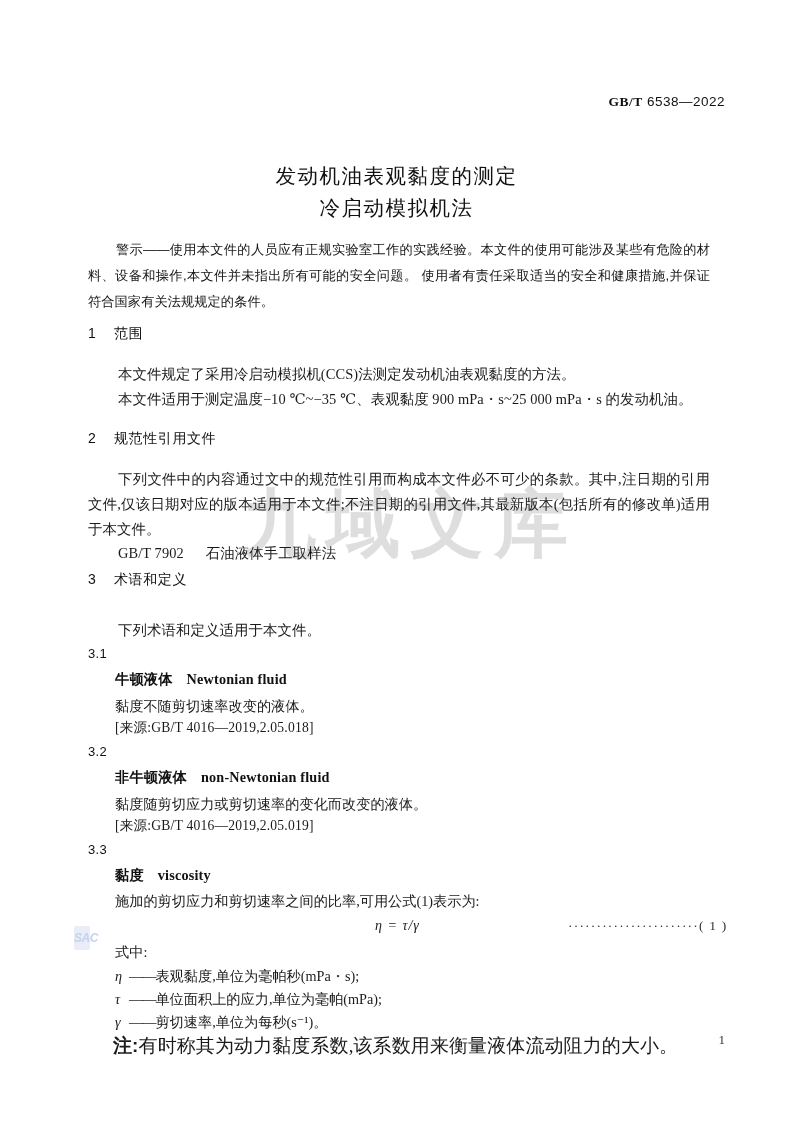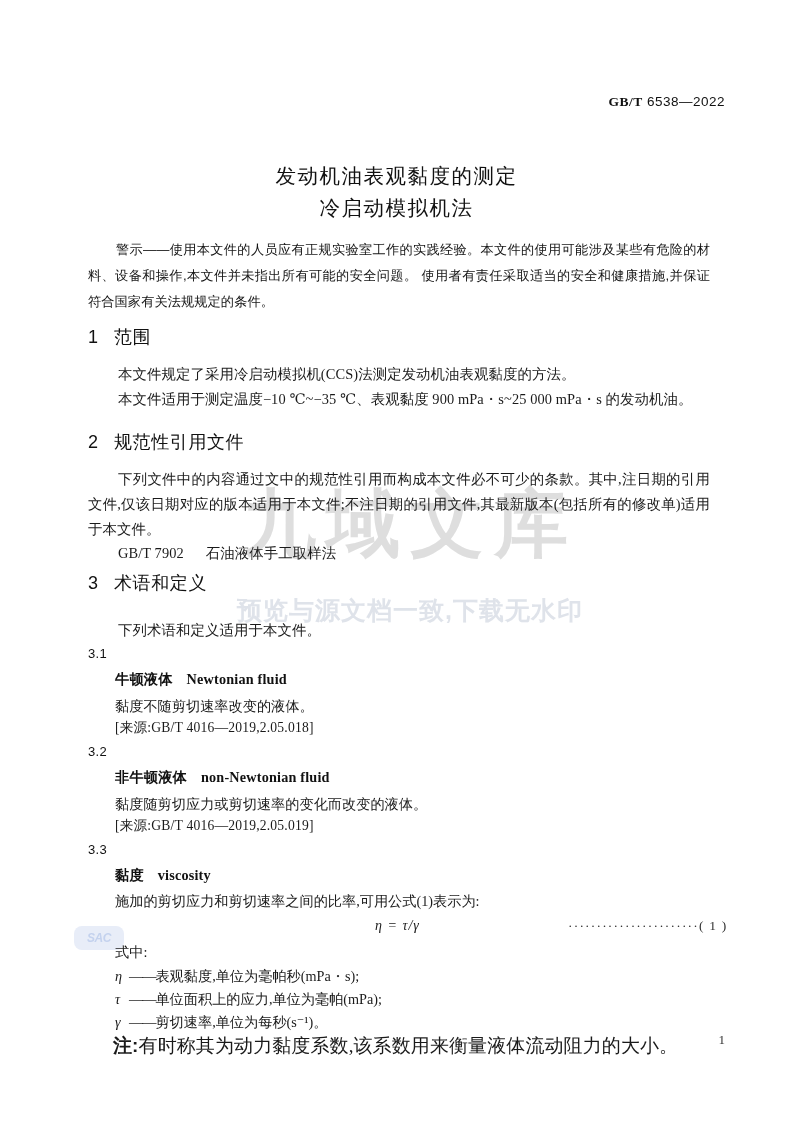--- a/index.html
+++ b/index.html
@@ -69,32 +69,32 @@
     font-size: 25px;
     letter-spacing: 1px;
     color: #dfe3ea;
     line-height: 1;
     white-space: nowrap;
   }
   .sac-mark {
     position: absolute;
     left: 74px;
     top: 926px;
-    width: 50px;
+    width: 16px;
     height: 24px;
     background: #e8edf8;
     color: #c4d2ee;
     font-family: "Liberation Sans", "DejaVu Sans", sans-serif;
     font-weight: bold;
     font-size: 12px;
     font-style: italic;
     line-height: 24px;
     text-align: center;
     letter-spacing: -0.5px;
-    border-radius: 8px;
+    border-radius: 2px;
     z-index: 2;
   }
 
   
   .content {
     position: relative;
     z-index: 3;
   }
   .hdr {
     position: absolute;
@@ -134,21 +134,21 @@
     text-align: justify;
     text-indent: 28px;
     color: #151515;
     letter-spacing: 0.1px;
   }
 
   .sec-h {
     position: absolute;
     left: 88px;
     font-family: "Liberation Sans", "DejaVu Sans", sans-serif;
-    font-size: 18px;
+    font-size: 14px;
     letter-spacing: 0.6px;
     color: #111;
     white-space: nowrap;
   }
   .sec-h .n { display: inline-block; width: 26px; }
 
   .para {
     position: absolute;
     left: 88px;
     width: 622px;
@@ -262,21 +262,20 @@
     color: #333;
   }
 </style>
 </head>
 <body>
 
 <div class="page">
 
   <div class="wm-layer">
     <div class="wm-big">九域文库</div>
-    <div class="wm-tag">预览与源文档一致,下载无水印</div>
   </div>
   <div class="sac-mark">SAC</div>
 
   <div class="content">
 
     <div class="hdr">
       <span class="b">GB/T</span>
       <span>6538—2022</span>
     </div>
 

